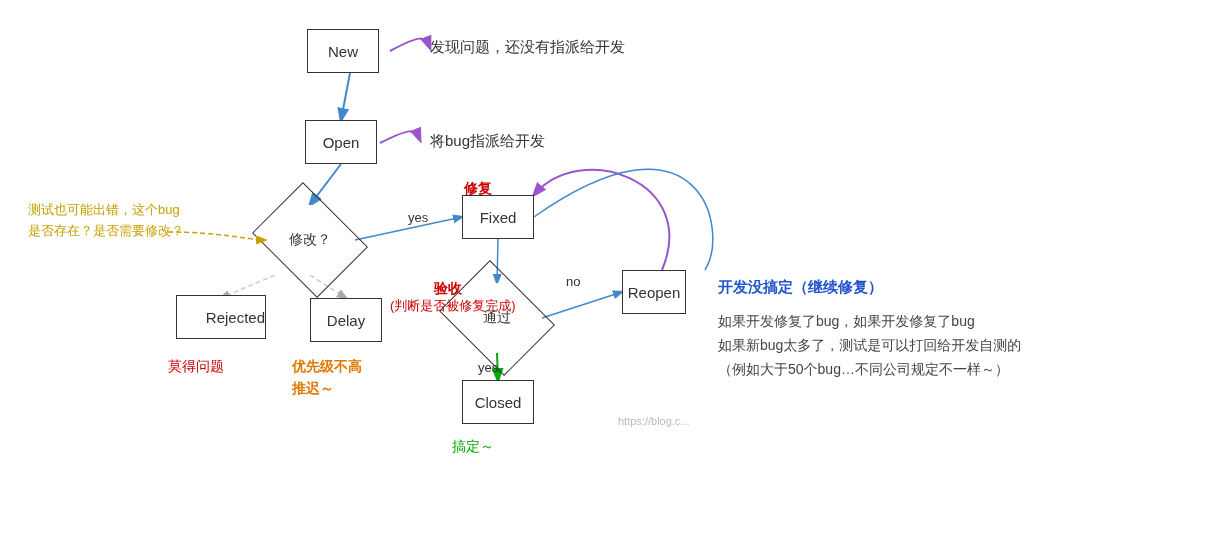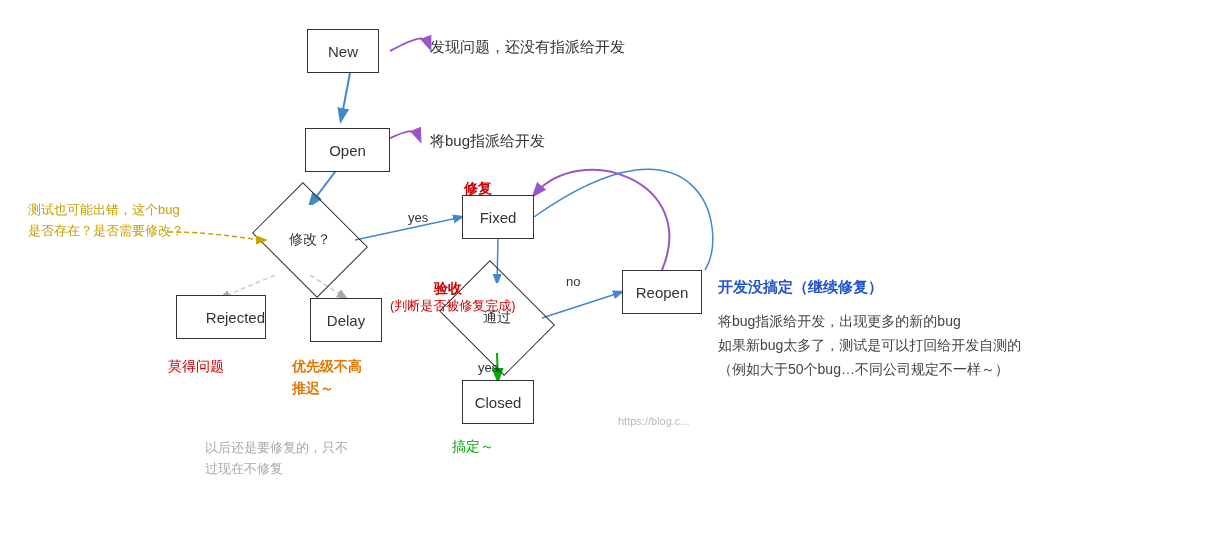--- a/index.html
+++ b/index.html
@@ -101,21 +101,21 @@
       <marker id="arrowGray" markerWidth="8" markerHeight="8" refX="6" refY="3" orient="auto">
         <path d="M0,0 L0,6 L8,3 z" fill="#aaa"></path>
       </marker>
     </defs>
   </svg>
 
   <div class="node-box" style="left:307px;top:29px;width:72px;height:44px;">
     <span>New</span>
   </div>
 
-  <div class="node-box" style="left:305px;top:120px;width:85px;height:44px;margin-top:8px;">
+  <div class="node-box" style="left:305px;top:120px;width:72px;height:44px;">
     <span>Open</span>
   </div>
 
   <div class="node-diamond" style="left:265px;top:205px;width:90px;height:70px;">
     <span style="position:relative;z-index:1;">修改？</span>
   </div>
 
   <div class="node-box" style="left:462px;top:195px;width:72px;height:44px;">
     <span>Fixed</span>
   </div>
@@ -125,21 +125,21 @@
   </div>
 
   <div class="node-box" style="left:176px;top:295px;width:90px;height:44px;justify-content:flex-end;">
     <span>Rejected</span>
   </div>
 
   <div class="node-box" style="left:310px;top:298px;width:72px;height:44px;">
     <span>Delay</span>
   </div>
 
-  <div class="node-box" style="left:622px;top:270px;width:80px;height:44px;">
+  <div class="node-box" style="left:622px;top:270px;width:64px;height:44px;">
     <span>Reopen</span>
   </div>
 
   <div class="node-box" style="left:462px;top:380px;width:72px;height:44px;">
     <span>Closed</span>
   </div>
 
   <div class="annotation" style="left:430px;top:36px;color:#333;font-size:15px;">
     <span>发现问题，还没有指派给开发</span>
   </div>
@@ -183,41 +183,37 @@
 
   <div class="annotation" style="left:452px;top:436px;color:#00aa00;font-size:14px;">
     <span>搞定～</span>
   </div>
 
   <div class="annotation" style="left:718px;top:276px;color:#2255cc;font-size:15px;font-weight:bold;">
     <span>开发没搞定（继续修复）</span>
   </div>
 
   <div class="annotation" style="left:718px;top:310px;color:#444;font-size:14px;line-height:1.7;">
-    <div>将bug指派给开发，出现更多的新的bug</div>
+    <div>如果开发修复了bug，如果开发修复了bug</div>
     <div>如果新bug太多了，测试是可以打回给开发自测的</div>
     <div>（例如大于50个bug…不同公司规定不一样～）</div>
   </div>
 
   <div class="annotation" style="left:28px;top:200px;color:#c8a000;font-size:13px;line-height:1.6;">
     <div>测试也可能出错，这个bug</div>
     <div>是否存在？是否需要修改？</div>
   </div>
 
   <svg style="position:absolute;top:0;left:0;width:1209px;height:560px;pointer-events:none;">
     <path d="M 168 232 C 220 232 250 240 265 240" stroke="#c8a000" stroke-width="1.5" fill="none" stroke-dasharray="5,3" marker-end="url(#arrowYellow)"></path>
     <defs>
       <marker id="arrowYellow" markerWidth="8" markerHeight="8" refX="6" refY="3" orient="auto">
         <path d="M0,0 L0,6 L8,3 z" fill="#c8a000"></path>
       </marker>
     </defs>
   </svg>
 
-  <div class="annotation" style="left:205px;top:438px;color:#aaa;font-size:13px;line-height:1.6;">
-    <div>以后还是要修复的，只不</div>
-    <div>过现在不修复</div>
-  </div>
 
   <div class="annotation" style="left:618px;top:413px;color:#bbb;font-size:11px;">
     <span>https://blog.c...</span>
   </div>
 
 </div>
 
 </body></html>

